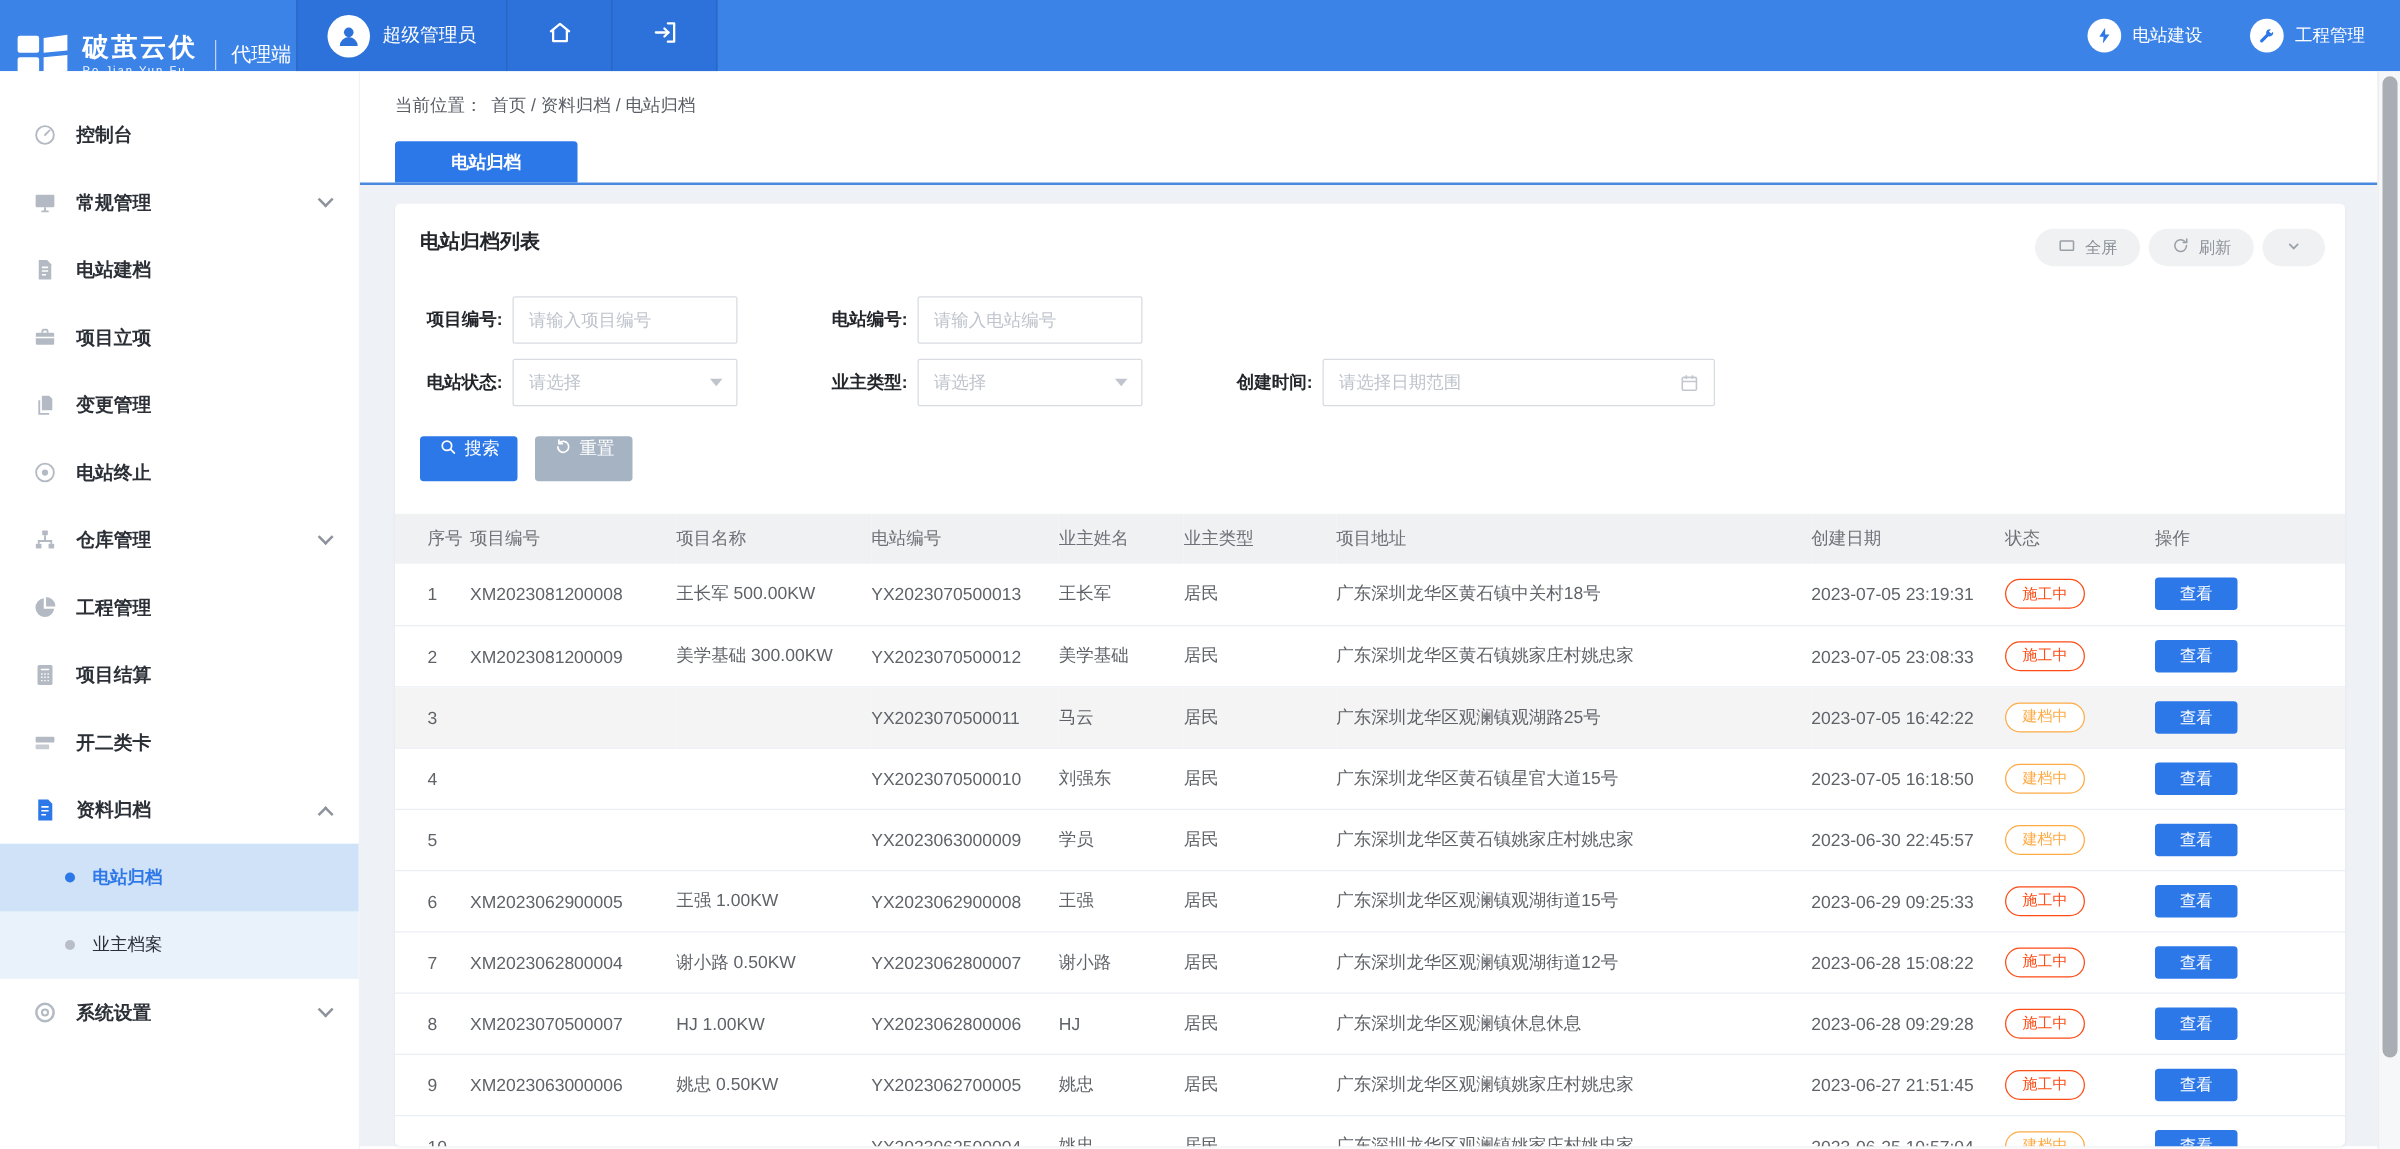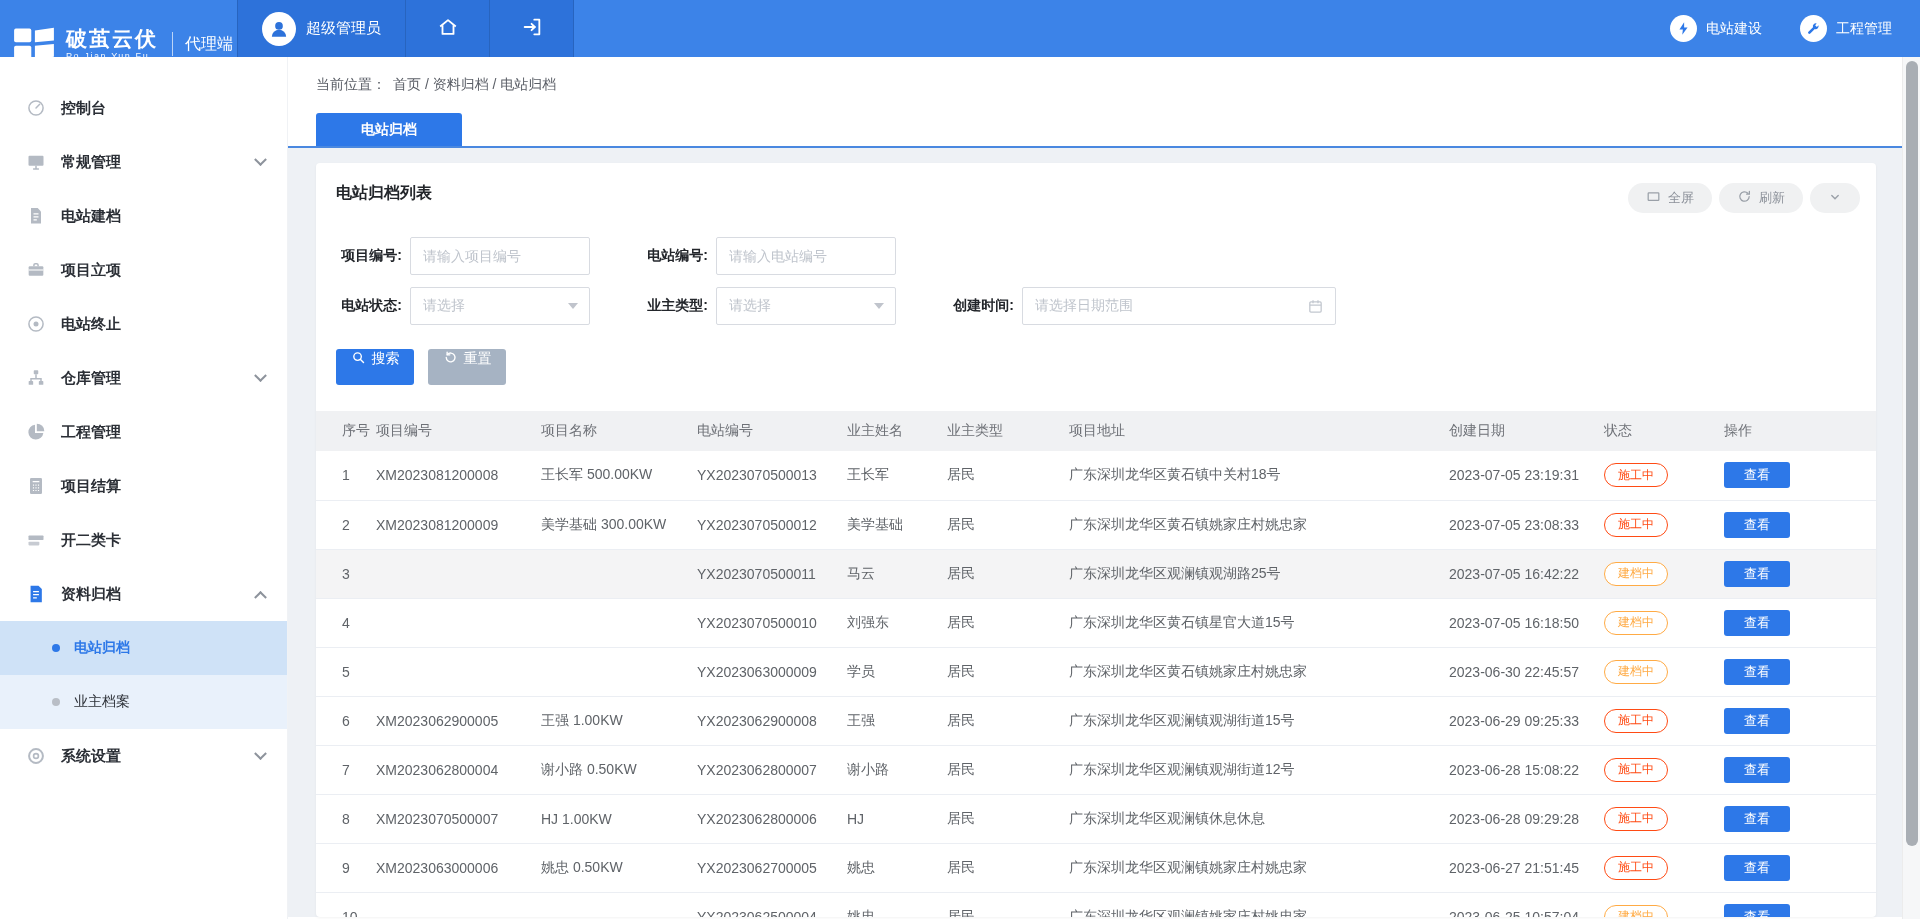--- a/index.html
+++ b/index.html
@@ -54,21 +54,21 @@
   .panel-wrap { height:769px; background:#eef1f5; padding:15px 26px 0 28px; }
   .card { background:#fff; border-radius:4px; height:754px; overflow:hidden; box-shadow:0 1px 3px rgba(0,0,0,.05); }
 
   .card-head { display:flex; align-items:flex-start; padding:20px 16px 0 20px; }
   .card-title { font-size:16px; font-weight:bold; color:#23262b; }
   .toolbar { margin-left:auto; display:flex; gap:7px; }
   .pill { height:30px; border-radius:15px; background:#f0f1f2; color:#8b9099; font-size:13px;
     display:flex; align-items:center; gap:7px; padding:0 18px; border:none; cursor:pointer; white-space:nowrap; }
 
   .filters { padding:24px 16px 0 16px; }
-  .frow { display:flex; align-items:center; }
+  .frow { display:flex; align-items:center;gap:18px; }
   .frow + .frow { margin-top:12px; }
   .fgroup { display:flex; align-items:center; }
   .fgroup + .fgroup { margin-left:48px; }
   .flabel { width:70px; text-align:right; margin-right:8px; font-size:14px; color:#23262b;
     font-weight:bold; white-space:nowrap; }
   .tinput { width:180px; height:38px; border:1px solid #d8dbe1; border-radius:2px; padding:0 12px;
     font-size:14px; color:#333; outline:none; background:#fff; }
   .tinput::placeholder { color:#bfc4cc; }
   .select { width:180px; height:38px; border:1px solid #d8dbe1; border-radius:2px; background:#fff;
     display:flex; align-items:center; padding:0 11px 0 12px; cursor:pointer; }
@@ -206,20 +206,29 @@
       </div>
       <div class="side-item">
         <span class="icon">
           <svg width="20" height="20" viewBox="0 0 24 24">
             <rect x="3.2" y="7.5" width="17.6" height="11.5" rx="1.2" fill="currentColor"></rect>
             <path d="M9.5 7.5V6a1.6 1.6 0 0 1 1.6-1.6h1.8A1.6 1.6 0 0 1 14.5 6v1.5" fill="none" stroke="currentColor" stroke-width="1.8"></path>
             <path d="M3.2 12h17.6" stroke="#fff" stroke-width="1.3" fill="none"></path>
           </svg>
         </span>
         <span>项目立项</span>
+      </div>
+      <div class="side-item">
+        <span class="icon">
+          <svg width="20" height="20" viewBox="0 0 24 24">
+            <path d="M9 3h7l3 3v11H9z" fill="currentColor"></path>
+            <path d="M6.5 7.5v13h9.5" fill="none" stroke="currentColor" stroke-width="1.8"></path>
+          </svg>
+        </span>
+        <span>变更管理</span>
       </div>
       <div class="side-item">
         <span class="icon">
           <svg width="20" height="20" viewBox="0 0 24 24" fill="none" stroke="currentColor" stroke-width="1.8">
             <circle cx="12" cy="12" r="8.5"></circle>
             <circle cx="12" cy="12" r="3" fill="currentColor" stroke="none"></circle>
           </svg>
         </span>
         <span>电站终止</span>
       </div>

